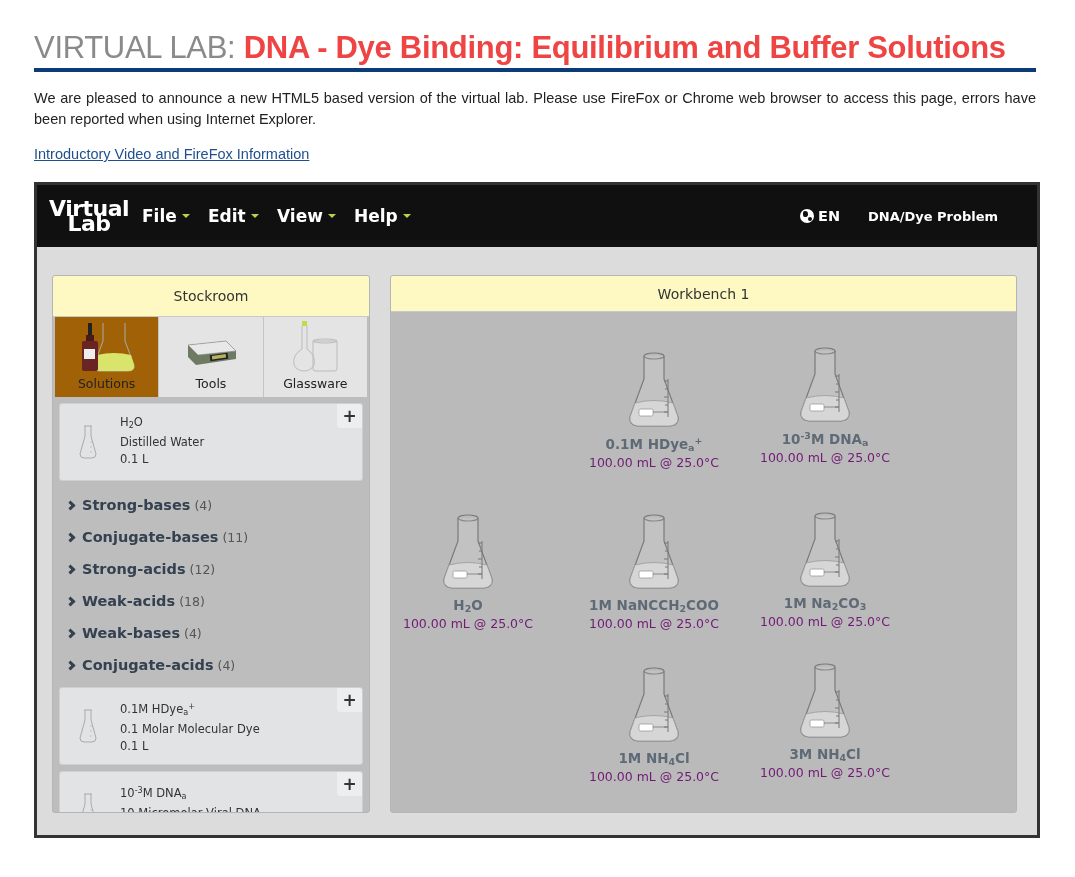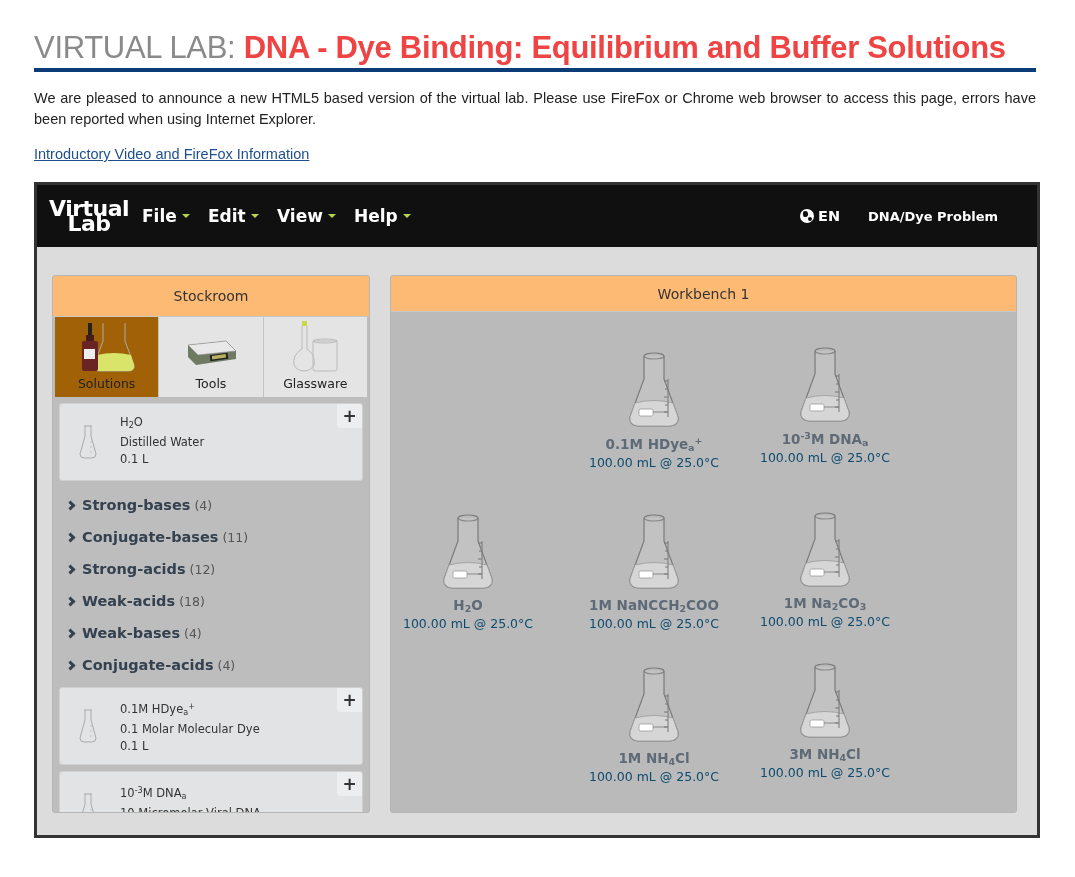--- a/index.html
+++ b/index.html
@@ -51,21 +51,21 @@
   .problem { position: absolute; left: 831px; top: 0; height: 62px; display: flex; align-items: center;
     color: #fff; font-size: 13px; font-weight: bold; cursor: pointer; }
 
   
   .stockroom {
     position: absolute; left: 15px; top: 90px; width: 318px; height: 538px;
     border: 1px solid #b5b5b5; border-radius: 3px; background: #bdbdbd; overflow: hidden;
     font-family: "DejaVu Sans", sans-serif;
   }
   .panel-head {
-    height: 41px; background: #fdba74; border-bottom: 1px solid #c8c8c8;
+    height: 41px; background: #fef9c3; border-bottom: 1px solid #c8c8c8;
     display: flex; align-items: center; justify-content: center; font-size: 14px; color: #333;
   }
   .tabs { display: flex; height: 80px; margin: 0 2px; }
   .tab { flex: 1; background: #e4e4e4; border-right: 1px solid #c4c4c4; position: relative; cursor: pointer;
     display: flex; flex-direction: column; align-items: center; justify-content: flex-end; padding-bottom: 6px;
     font-size: 12.5px; color: #222; }
   .tab:last-child { border-right: none; }
   .tab.active { background: #a16207; }
   .tab svg { position: absolute; top: 4px; left: 50%; transform: translateX(-50%); }
 
@@ -88,21 +88,21 @@
 
   
   .workbench {
     position: absolute; left: 353px; top: 90px; width: 627px; height: 538px;
     border: 1px solid #b5b5b5; border-radius: 3px; background: #bababa; overflow: hidden;
     font-family: "DejaVu Sans", sans-serif;
   }
   .vessel { position: absolute; width: 180px; text-align: center; cursor: pointer; }
   .vessel svg { display: block; margin: 0 auto; }
   .vessel .vname { font-size: 13.5px; font-weight: bold; color: #5f6a77; margin-top: 4px; }
-  .vessel .vinfo { font-size: 12.5px; color: #0c4a6e; margin-top: 2px; }
+  .vessel .vinfo { font-size: 12.5px; color: #701a75; margin-top: 2px; }
   sub { font-size: 0.7em; vertical-align: -0.25em; }
   sup { font-size: 0.7em; vertical-align: 0.5em; }
 </style>
 </head>
 <body>
 
 <svg width="0" height="0" style="position:absolute">
   <defs>
     <symbol id="flask" viewBox="0 0 60 80">
       <ellipse cx="30" cy="5" rx="10" ry="3" fill="none" stroke="#7a7a7a" stroke-width="1.2"></ellipse>

